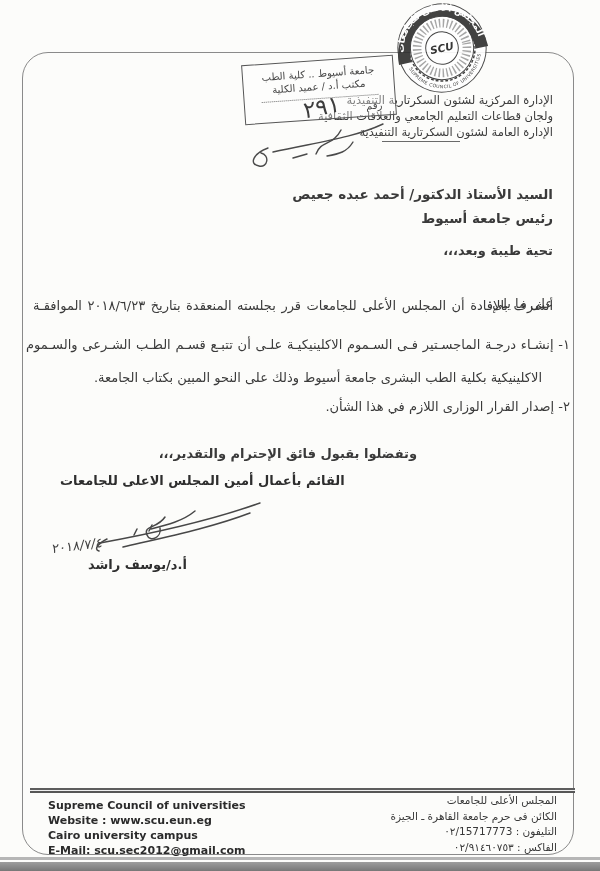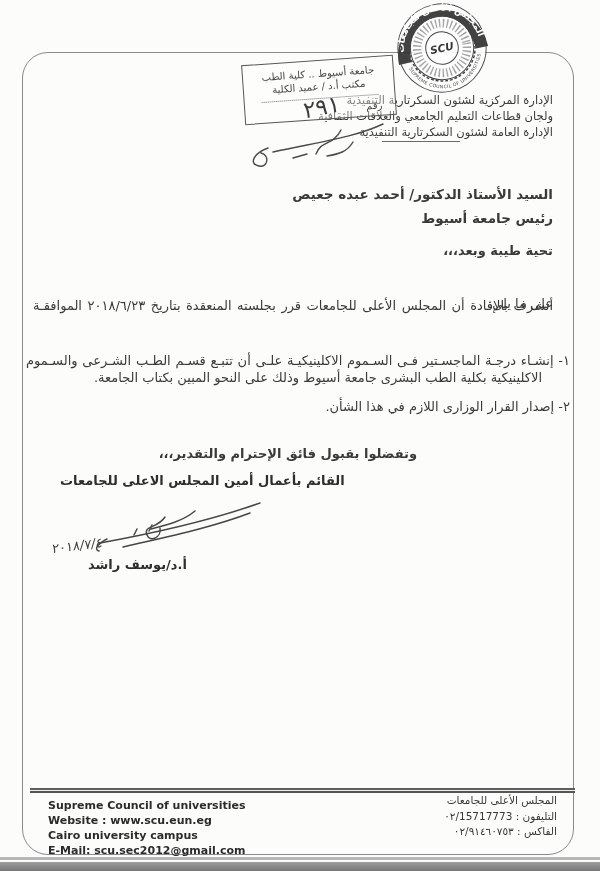--- a/index.html
+++ b/index.html
@@ -24,21 +24,21 @@
   .stamp-number{left:303px;top:94px;font-size:23px;color:#3d3d3d;transform:rotate(-12deg) skewX(-6deg);}
   .stamp-scribble{left:233px;top:112px;width:165px;height:62px;}
   
   .to1{right:47px;top:186px;font-weight:bold;font-size:13.5px;}
   .to2{right:47px;top:210px;font-weight:bold;font-size:13.5px;}
   .salutation{right:47px;top:243px;font-weight:bold;font-size:13px;}
   .line{font-size:13px;color:#3a3a3a;}
   .jline{text-align:justify;text-align-last:justify;}
   .intro1{left:33px;right:47px;top:266px;margin-top:32px;}
   .intro2{right:47px;top:296px;}
-  .item1a{left:26px;right:30px;top:337px;margin-top:16px;}
+  .item1a{left:26px;right:30px;top:337px;}
   .item1b{right:58px;top:370px;}
   .item2{right:30px;top:399px;}
   .closing{right:183px;top:446px;font-weight:bold;font-size:13px;}
   .sig-title{left:60px;top:473px;font-weight:bold;font-size:13px;color:#2e2e2e;}
   .sig-scribble{left:45px;top:495px;width:235px;height:62px;}
   .sig-date{left:52px;top:538px;font-size:13px;color:#414141;transform:rotate(-7deg) skewX(-8deg);}
   .sig-name{left:88px;top:557px;font-weight:bold;font-size:13px;color:#2e2e2e;}
   
   .divider{left:30px;top:788px;width:545px;height:5px;background:linear-gradient(#5d5d5d 0 36%,#efefef 40% 56%,#565656 60% 100%);}
   .footer-en{left:48px;top:798px;font-size:11px;font-weight:bold;line-height:15px;color:#2b2b2b;}
@@ -129,20 +129,21 @@
 
   <div class="abs divider"></div>
   <div class="abs footer-en">
     <div>Supreme Council of universities</div>
     <div>Website : www.scu.eun.eg</div>
     <div>Cairo university campus</div>
     <div>E-Mail: scu.sec2012@gmail.com</div>
   </div>
   <div class="abs footer-ar rtl">
     <div>المجلس الأعلى للجامعات</div>
+    <div>الكائن فى حرم جامعة القاهرة ـ الجيزة</div>
     <div>التليفون : ٠٢/15717773</div>
     <div>الفاكس : ٠٢/٩١٤٦٠٧٥٣</div>
   </div>
 
   <div class="abs scan-band-light"></div>
   <div class="abs scan-band-dark"></div>
 
 </div>
 
 </body></html>

